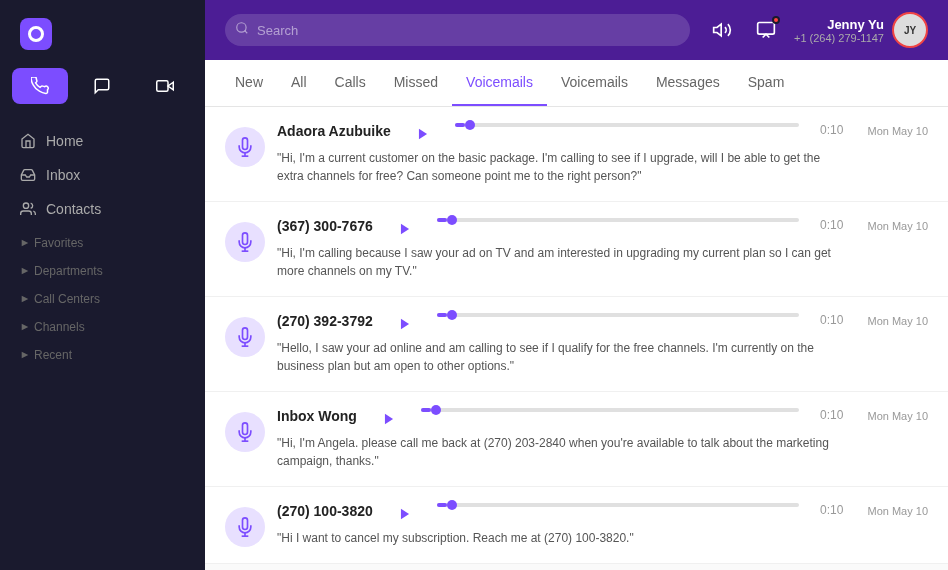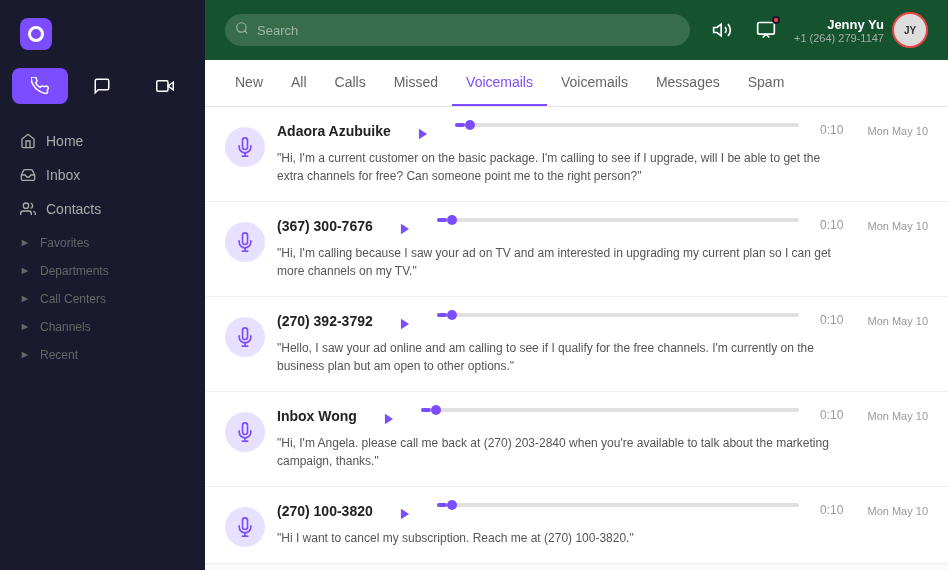--- a/index.html
+++ b/index.html
@@ -13,28 +13,28 @@
 
     .sidebar-nav-tabs { display: flex; padding: 0 12px 12px; gap: 6px; }
     .nav-tab { flex: 1; height: 36px; border-radius: 8px; display: flex; align-items: center; justify-content: center; cursor: pointer; border: none; background: transparent; }
     .nav-tab.active { background: #7c4dff; }
     .nav-tab svg { width: 18px; height: 18px; fill: none; stroke: white; stroke-width: 2; }
 
     .sidebar-menu { padding: 8px 0; flex: 1; }
     .menu-item { display: flex; align-items: center; gap: 10px; padding: 9px 20px; cursor: pointer; color: #aaa; font-size: 14px; }
     .menu-item svg { width: 16px; height: 16px; fill: none; stroke: currentColor; stroke-width: 2; }
 
-    .menu-section { padding: 10px 20px 4px; display: flex; align-items: center; gap: 10px; color: #666; font-size: 12px; cursor: pointer; }
+    .menu-section { padding: 10px 20px 4px; display: flex; align-items: center; gap: 4px; color: #666; font-size: 12px; cursor: pointer; }
     .menu-section svg { width: 10px; height: 10px; fill: currentColor; }
 
     
     .main { flex: 1; display: flex; flex-direction: column; background: white; }
 
     
-    .header { background: #14532d; display: flex; align-items: center; padding: 0 20px; height: 60px; gap: 16px; }
+    .header { background: #4c1d95; display: flex; align-items: center; padding: 0 20px; height: 60px; gap: 16px; }
     .search-bar { flex: 1; max-width: 500px; position: relative; }
     .search-bar input { width: 100%; height: 32px; border-radius: 16px; border: none; background: rgba(255,255,255,0.15); color: white; padding: 0 12px 0 32px; font-size: 13px; outline: none; }
     .search-bar input::placeholder { color: rgba(255,255,255,0.5); }
     .search-icon-wrap { position: absolute; left: 10px; top: 50%; transform: translateY(-50%); color: rgba(255,255,255,0.5); }
     .header-right { display: flex; align-items: center; gap: 12px; margin-left: auto; }
     .header-icon { width: 32px; height: 32px; display: flex; align-items: center; justify-content: center; cursor: pointer; }
     .header-icon svg { width: 20px; height: 20px; fill: none; stroke: white; stroke-width: 2; }
     .user-info { display: flex; align-items: center; gap: 8px; color: white; }
     .user-details { text-align: right; }
     .user-name { font-size: 13px; font-weight: 600; }

